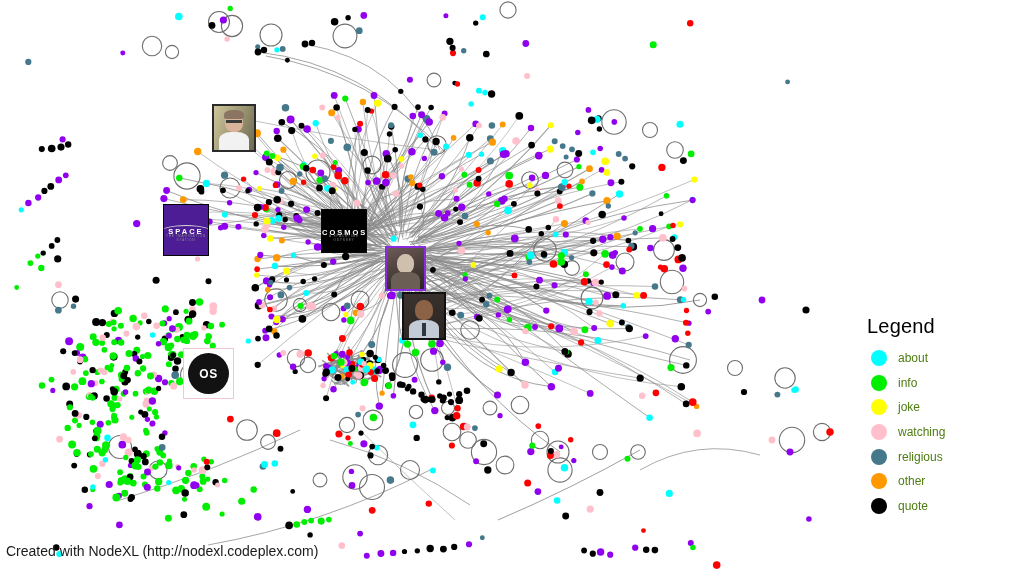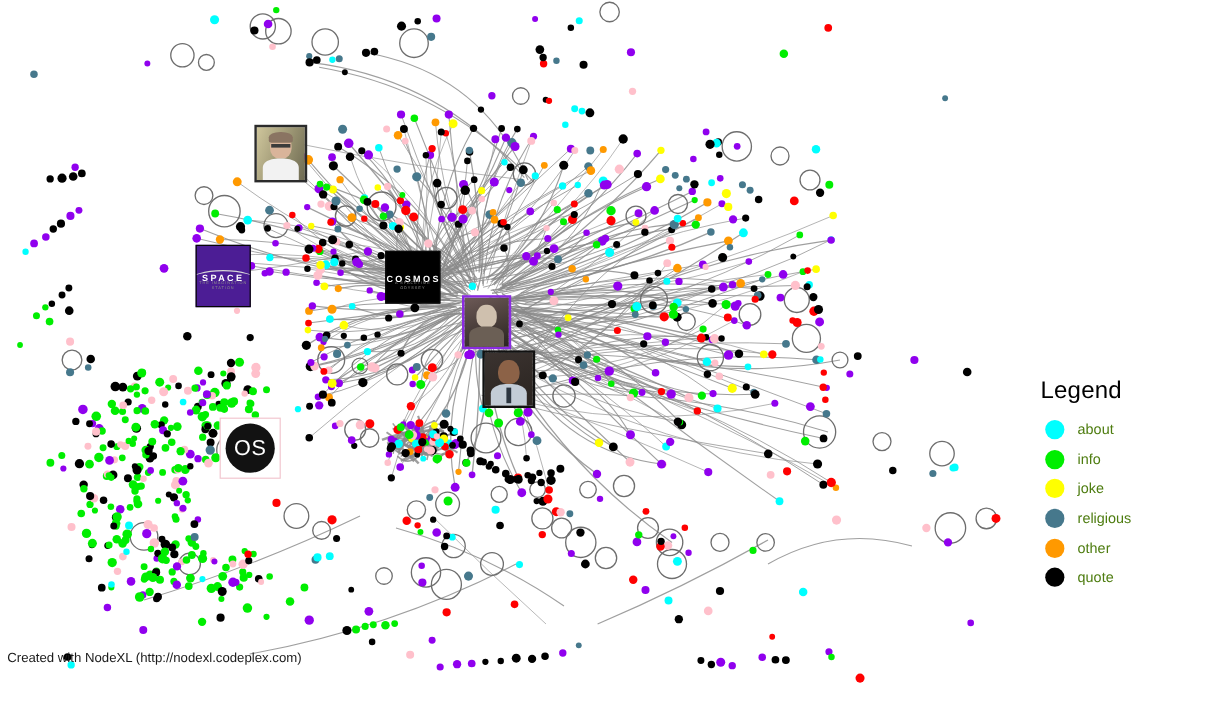--- a/index.html
+++ b/index.html
@@ -53,21 +53,21 @@
     font-size: 12px;
     color: #4d7c0f;
     margin-left: 11px;
     white-space: nowrap;
   }
   #attribution {
     position: absolute;
     left: 6px;
     top: 543px;
     font-family: "Liberation Sans", sans-serif;
-    font-size: 11px;
+    font-size: 14px;
     color: #1a1a1a;
     white-space: nowrap;
   }
   .img-node {
     position: absolute;
     box-sizing: border-box;
     overflow: hidden;
   }
   .img-node .imglabel {
     position: absolute;
@@ -1637,21 +1637,21 @@
         <div class="imglabel" style="top: 44%; font-size: 7.5px; letter-spacing: 2px; font-weight: bold;">COSMOS</div>
         <div class="imglabel" style="top: 58%; font-size: 3.2px; letter-spacing: 0.8px; color: rgb(141, 141, 141);">A SPACETIME ODYSSEY</div>
       </div>
       <div class="img-node" style="left: 163px; top: 204px; width: 46px; height: 52px; background: #4c1d95; border: 1px solid rgb(5, 5, 5);">
         <div class="imglabel" style="top: 44%; font-size: 7.5px; letter-spacing: 2px; font-weight: bold;">SPACE</div>
         <div class="imglabel" style="top: 58%; font-size: 3.2px; letter-spacing: 0.8px; color: rgb(141, 141, 141);">THE IMAGINATION STATION</div>
         <div style="position: absolute; left: -14%; top: 40%; width: 128%; height: 34%; border-top: 1px solid rgb(216, 216, 216); border-radius: 50%;"></div>
       </div>
       <div class="img-node" style="left: 183px; top: 348px; width: 51px; height: 51px; background: rgb(255, 255, 255); border: 1.5px solid rgb(242, 198, 207);">
         <div style="position: absolute; inset: 4px; border-radius: 50%; background: rgb(18, 18, 18);"></div>
-        <div class="imglabel" style="top: 50%; transform: translateY(-52%); font-size: 18px; font-weight: normal; letter-spacing: 0.5px;">OS</div>
+        <div class="imglabel" style="top: 50%; transform: translateY(-52%); font-size: 12px; font-weight: bold; letter-spacing: 0.5px;">OS</div>
       </div>
       <div class="img-node" style="left: 212px; top: 104px; width: 44px; height: 48px; background: linear-gradient(110deg, rgb(207, 198, 156) 0%, rgb(154, 148, 114) 55%, rgb(110, 106, 82) 100%); border: 2px solid rgb(43, 43, 43);">
         <div style="position: absolute; left: 28%; top: 14%; width: 44%; height: 46%; border-radius: 48% 48% 42% 42%; background: rgb(217, 180, 154);"></div>
         <div style="position: absolute; left: 12%; top: 58%; width: 76%; height: 44%; border-radius: 40% 40% 0px 0px; background: rgb(242, 242, 242);"></div>
         <div style="position: absolute; left: 26%; top: 10%; width: 48%; height: 20%; border-radius: 50% 50% 20% 20%; background: rgb(138, 116, 98);"></div>
         <div style="position: absolute; left: 30%; top: 32%; width: 40%; height: 7%; background: rgb(59, 59, 59);"></div>
       </div>
       <div class="img-node" style="left: 385px; top: 246px; width: 41px; height: 45px; background: linear-gradient(160deg, rgb(109, 90, 87) 0%, rgb(42, 36, 32) 100%); border: 2px solid rgb(138, 43, 226);">
         <div style="position: absolute; left: 28%; top: 14%; width: 44%; height: 46%; border-radius: 48% 48% 42% 42%; background: rgb(207, 192, 174);"></div>
         <div style="position: absolute; left: 12%; top: 58%; width: 76%; height: 44%; border-radius: 40% 40% 0px 0px; background: rgb(107, 95, 85);"></div>
@@ -1672,20 +1672,24 @@
         </div>
         <div class="legend-row">
           <div class="legend-swatch" style="background: rgb(0, 238, 0);"></div>
           <div class="legend-label">info</div>
         </div>
         <div class="legend-row">
           <div class="legend-swatch" style="background: rgb(255, 255, 0);"></div>
           <div class="legend-label">joke</div>
         </div>
         <div class="legend-row">
+          <div class="legend-swatch" style="background: rgb(255, 192, 203);"></div>
+          <div class="legend-label">watching</div>
+        </div>
+        <div class="legend-row">
           <div class="legend-swatch" style="background: rgb(70, 120, 140);"></div>
           <div class="legend-label">religious</div>
         </div>
         <div class="legend-row">
           <div class="legend-swatch" style="background: rgb(255, 153, 0);"></div>
           <div class="legend-label">other</div>
         </div>
         <div class="legend-row">
           <div class="legend-swatch" style="background: rgb(0, 0, 0);"></div>
           <div class="legend-label">quote</div>

